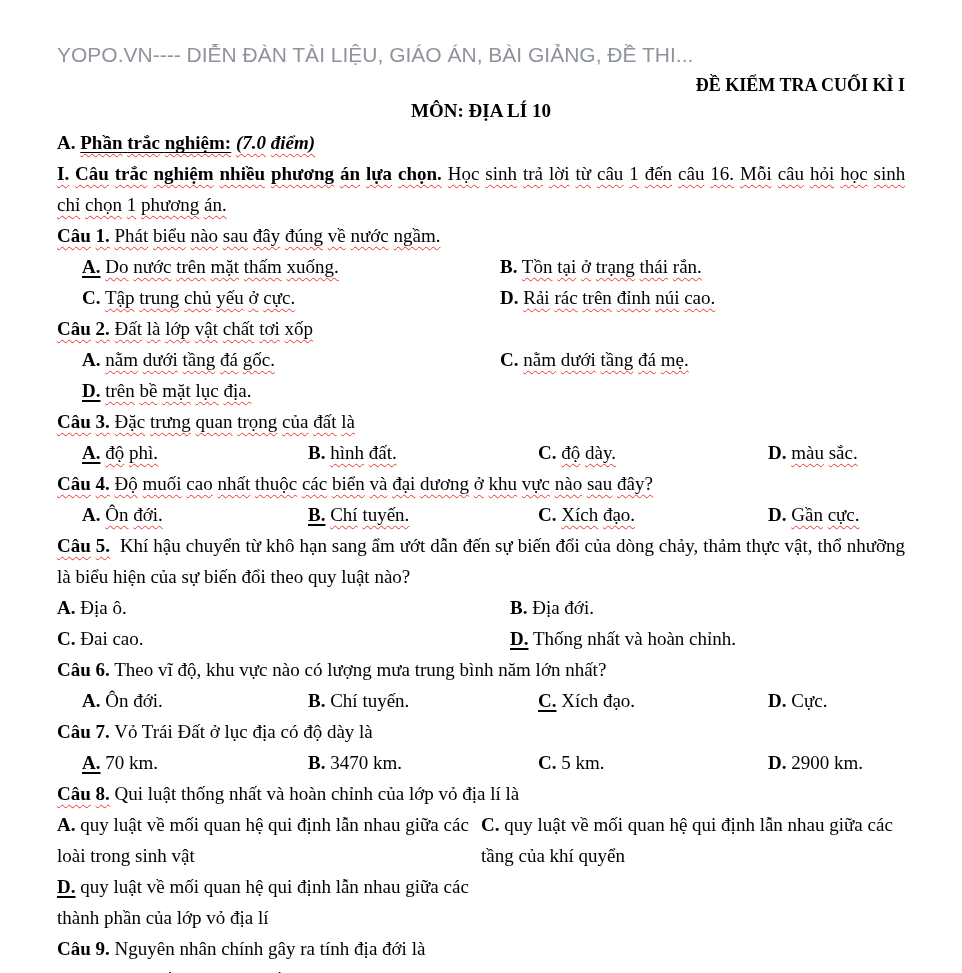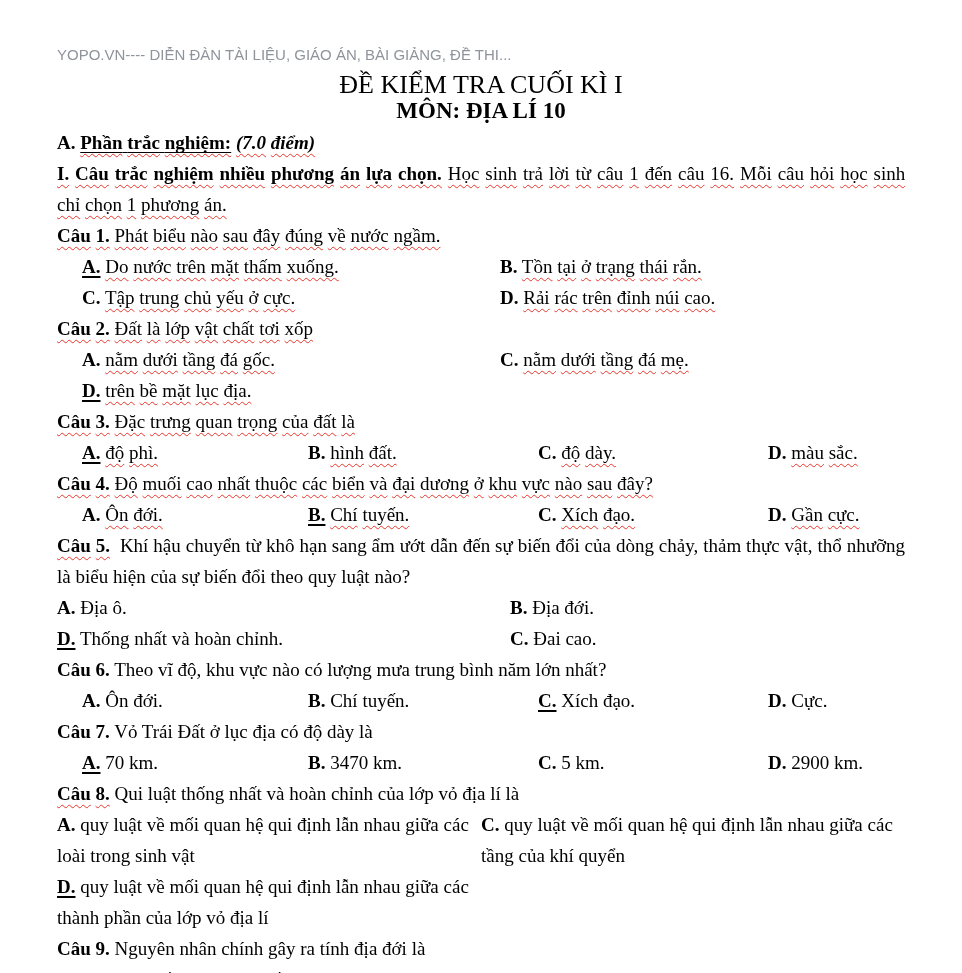--- a/index.html
+++ b/index.html
@@ -1,22 +1,22 @@
 <!DOCTYPE html>
 <html><head>
 <meta charset="utf-8">
 <style>
   html,body{margin:0;padding:0;background:#fff;}
   body{width:962px;height:973px;overflow:hidden;color:#000;
        font-family:"Liberation Serif","DejaVu Serif",serif;}
   .page{padding:46px 57px 0 57px;}
   .watermark{font-family:"Liberation Sans","DejaVu Sans",sans-serif;
-             font-size:15px;line-height:18px;color:#8f949b;margin-bottom:8px;}
-  .title{text-align:center;font-weight:normal;font-size:26px;line-height:26px;}
-  .subtitle{text-align:center;font-weight:bold;font-size:23px;line-height:25px;margin-bottom:4px;}
+             font-size:21px;line-height:18px;color:#8f949b;margin-bottom:8px;}
+  .title{text-align:right;font-weight:bold;font-size:18px;line-height:26px;}
+  .subtitle{text-align:center;font-weight:bold;font-size:19px;line-height:25px;margin-bottom:4px;}
   .body-text{font-size:19px;line-height:31px;}
   .q-line{text-align:justify;}
   .q-label{font-weight:bold;}
   .q-text{white-space:pre-wrap;}
   .b{font-weight:bold;}
   .i{font-style:italic;}
   .u{text-decoration:underline;text-underline-offset:3px;}
   .sp{text-decoration-line:underline;text-decoration-style:wavy;
       text-decoration-color:#e8372b;text-decoration-thickness:1px;
       text-decoration-skip-ink:none;text-underline-offset:4px;}
@@ -77,22 +77,22 @@
         <div class="opts opts-4">
           <div class="opt"><span class="opt-letter">A.</span> <span class="opt-text"><span class="sp">Ôn</span> <span class="sp">đới.</span></span></div>
           <div class="opt"><span class="opt-letter ans">B.</span> <span class="opt-text"><span class="sp">Chí</span> <span class="sp">tuyến.</span></span></div>
           <div class="opt"><span class="opt-letter">C.</span> <span class="opt-text"><span class="sp">Xích</span> <span class="sp">đạo.</span></span></div>
           <div class="opt"><span class="opt-letter">D.</span> <span class="opt-text"><span class="sp">Gần</span> <span class="sp">cực.</span></span></div>
         </div>
         <div class="q-line"><span class="q-label"><span class="sp">Câu</span> <span class="sp">5.</span></span> <span class="q-text"> Khí hậu chuyển từ khô hạn sang ẩm ướt dẫn đến sự biến đổi của dòng chảy, thảm thực vật, thổ nhưỡng là biểu hiện của sự biến đổi theo quy luật nào?</span></div>
         <div class="opts opts-2 flush">
           <div class="opt"><span class="opt-letter">A.</span> <span class="opt-text">Địa ô.</span></div>
           <div class="opt"><span class="opt-letter">B.</span> <span class="opt-text">Địa đới.</span></div>
+          <div class="opt"><span class="opt-letter">C.</span> <span class="opt-text">Đai cao.</span></div>
           <div class="opt"><span class="opt-letter ans">D.</span> <span class="opt-text">Thống nhất và hoàn chỉnh.</span></div>
-          <div class="opt"><span class="opt-letter">C.</span> <span class="opt-text">Đai cao.</span></div>
         </div>
         <div class="q-line"><span class="q-label">Câu 6.</span> <span class="q-text">Theo vĩ độ, khu vực nào có lượng mưa trung bình năm lớn nhất?</span></div>
         <div class="opts opts-4">
           <div class="opt"><span class="opt-letter">A.</span> <span class="opt-text">Ôn đới.</span></div>
           <div class="opt"><span class="opt-letter">B.</span> <span class="opt-text">Chí tuyến.</span></div>
           <div class="opt"><span class="opt-letter ans">C.</span> <span class="opt-text">Xích đạo.</span></div>
           <div class="opt"><span class="opt-letter">D.</span> <span class="opt-text">Cực.</span></div>
         </div>
         <div class="q-line"><span class="q-label">Câu 7.</span> <span class="q-text">Vỏ Trái Đất ở lục địa có độ dày là</span></div>
         <div class="opts opts-4">

